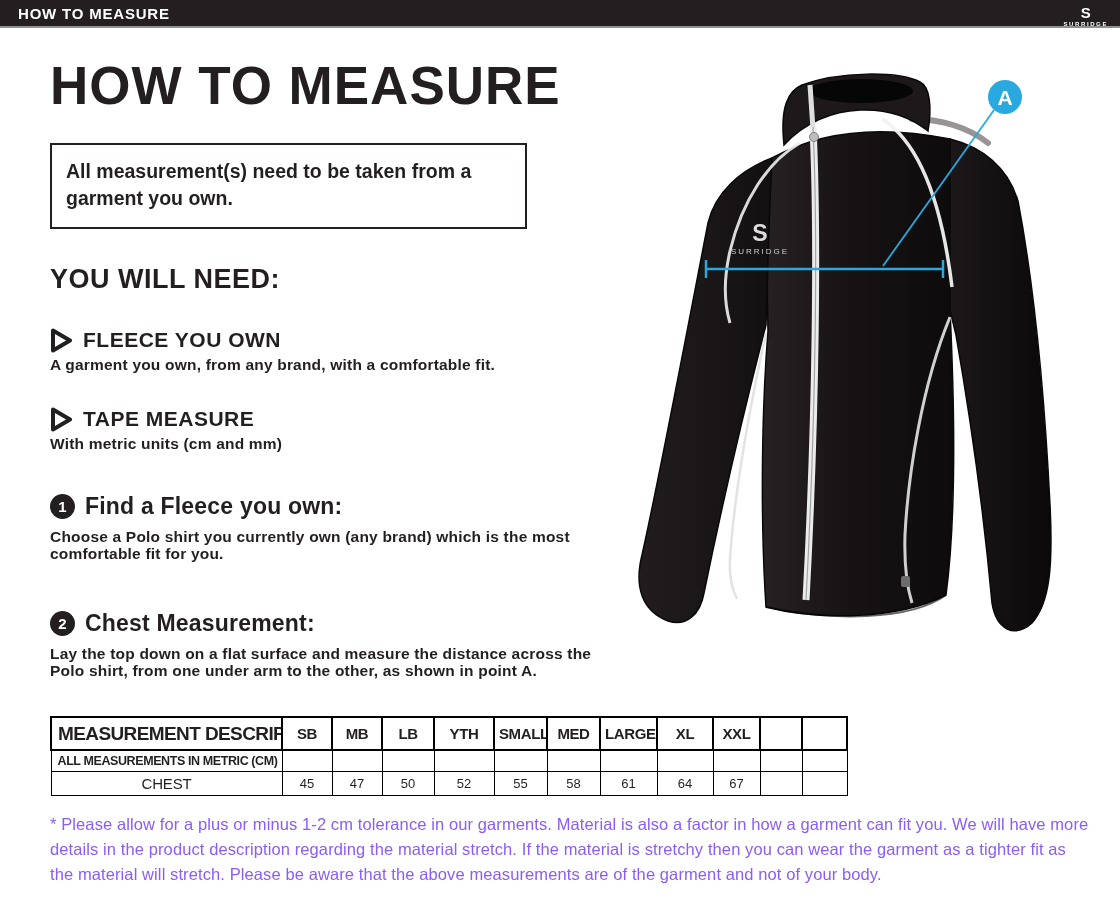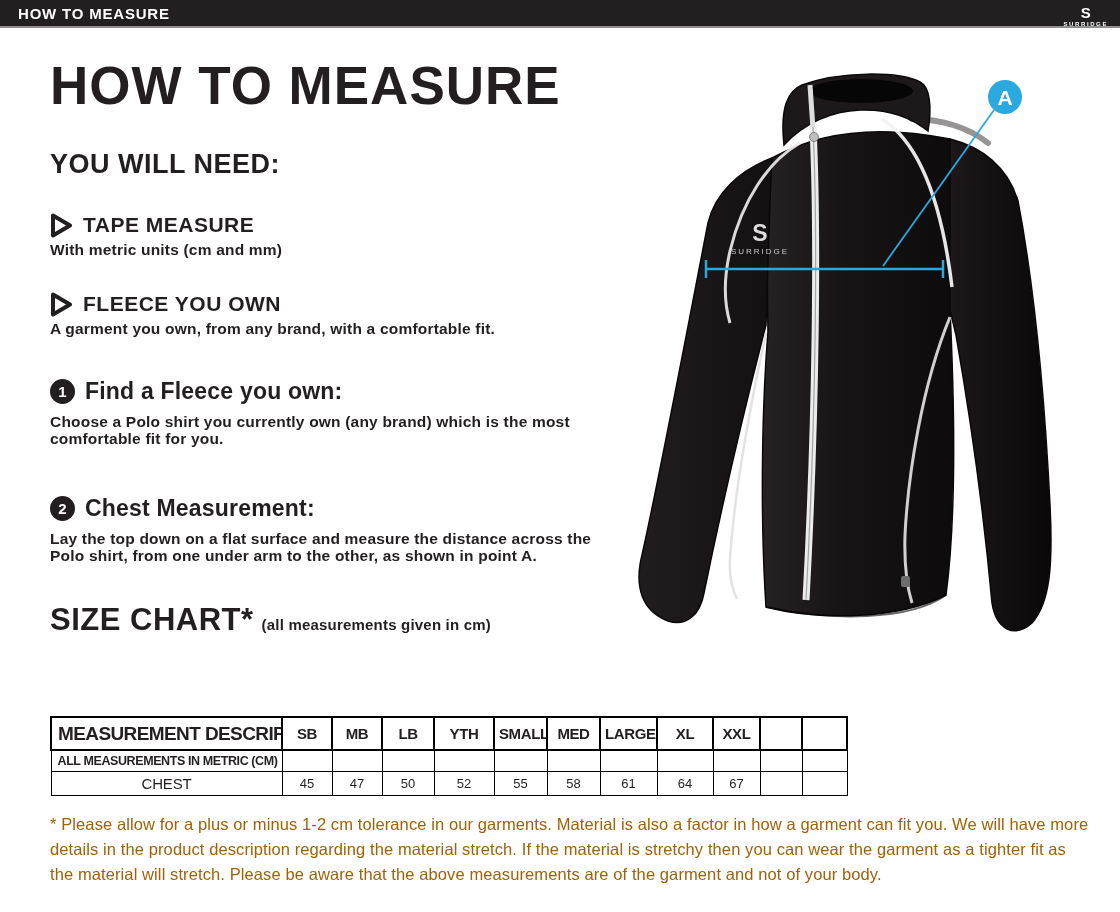--- a/index.html
+++ b/index.html
@@ -71,62 +71,65 @@
   table.size-table tr.hdr th.desc-col {
     font-size:19px; text-align:left; padding-left:6px; letter-spacing:-0.6px;
   }
   table.size-table tr.metric td { height:21px; font-size:12.5px; font-weight:bold; letter-spacing:-0.4px; padding:0 6px; }
   table.size-table tr.chest td { height:24px; font-size:13px; text-align:center; padding:0 5px; }
   table.size-table tr.chest td.desc-col { text-align:center; font-size:15px; letter-spacing:-0.2px; }
 
   
   .footnote {
     position:absolute; top:812px; left:50px; width:1042px;
-    font-size:16.5px; line-height:25px; color:#a16207; letter-spacing:0.1px;
+    font-size:16.5px; line-height:25px; color:#8b5cf6; letter-spacing:0.1px;
   }
 
   
   .figure { position:absolute; top:55px; left:620px; width:500px; height:650px; }
 </style>
 </head>
 <body>
 
 <div class="topbar">
   <span class="topbar-title">HOW TO MEASURE</span>
   <span class="topbar-logo">
     <span class="logo-s">S</span>
     <span class="logo-word">SURRIDGE</span>
   </span>
 </div>
 
 <div class="content">
 
   <h1 class="page-title">HOW TO MEASURE</h1>
 
+  <div class="notice-box">
+    <p>All measurement(s) need to be taken from a garment you own.</p>
+  </div>
 
   <h2 class="need-title">YOU WILL NEED:</h2>
+
+  <div class="need-item">
+    <div class="row">
+      <svg width="23" height="25" viewBox="0 0 23 25">
+        <path d="M3,2.5 L20,12.5 L3,22.5 Z" fill="none" stroke="#231f20" stroke-width="4" stroke-linejoin="round"></path>
+      </svg>
+      <span class="title">FLEECE YOU OWN</span>
+    </div>
+    <div class="desc">A garment you own, from any brand, with a comfortable fit.</div>
+  </div>
 
   <div class="need-item">
     <div class="row">
       <svg width="23" height="25" viewBox="0 0 23 25">
         <path d="M3,2.5 L20,12.5 L3,22.5 Z" fill="none" stroke="#231f20" stroke-width="4" stroke-linejoin="round"></path>
       </svg>
       <span class="title">TAPE MEASURE</span>
     </div>
     <div class="desc">With metric units (cm and mm)</div>
-  </div>
-
-  <div class="need-item">
-    <div class="row">
-      <svg width="23" height="25" viewBox="0 0 23 25">
-        <path d="M3,2.5 L20,12.5 L3,22.5 Z" fill="none" stroke="#231f20" stroke-width="4" stroke-linejoin="round"></path>
-      </svg>
-      <span class="title">FLEECE YOU OWN</span>
-    </div>
-    <div class="desc">A garment you own, from any brand, with a comfortable fit.</div>
   </div>
 
   <div class="step step-1">
     <div class="row">
       <span class="step-badge">1</span>
       <span class="title">Find a Fleece you own:</span>
     </div>
     <div class="desc">Choose a Polo shirt you currently own (any brand) which is the most comfortable fit for you.</div>
   </div>
 

